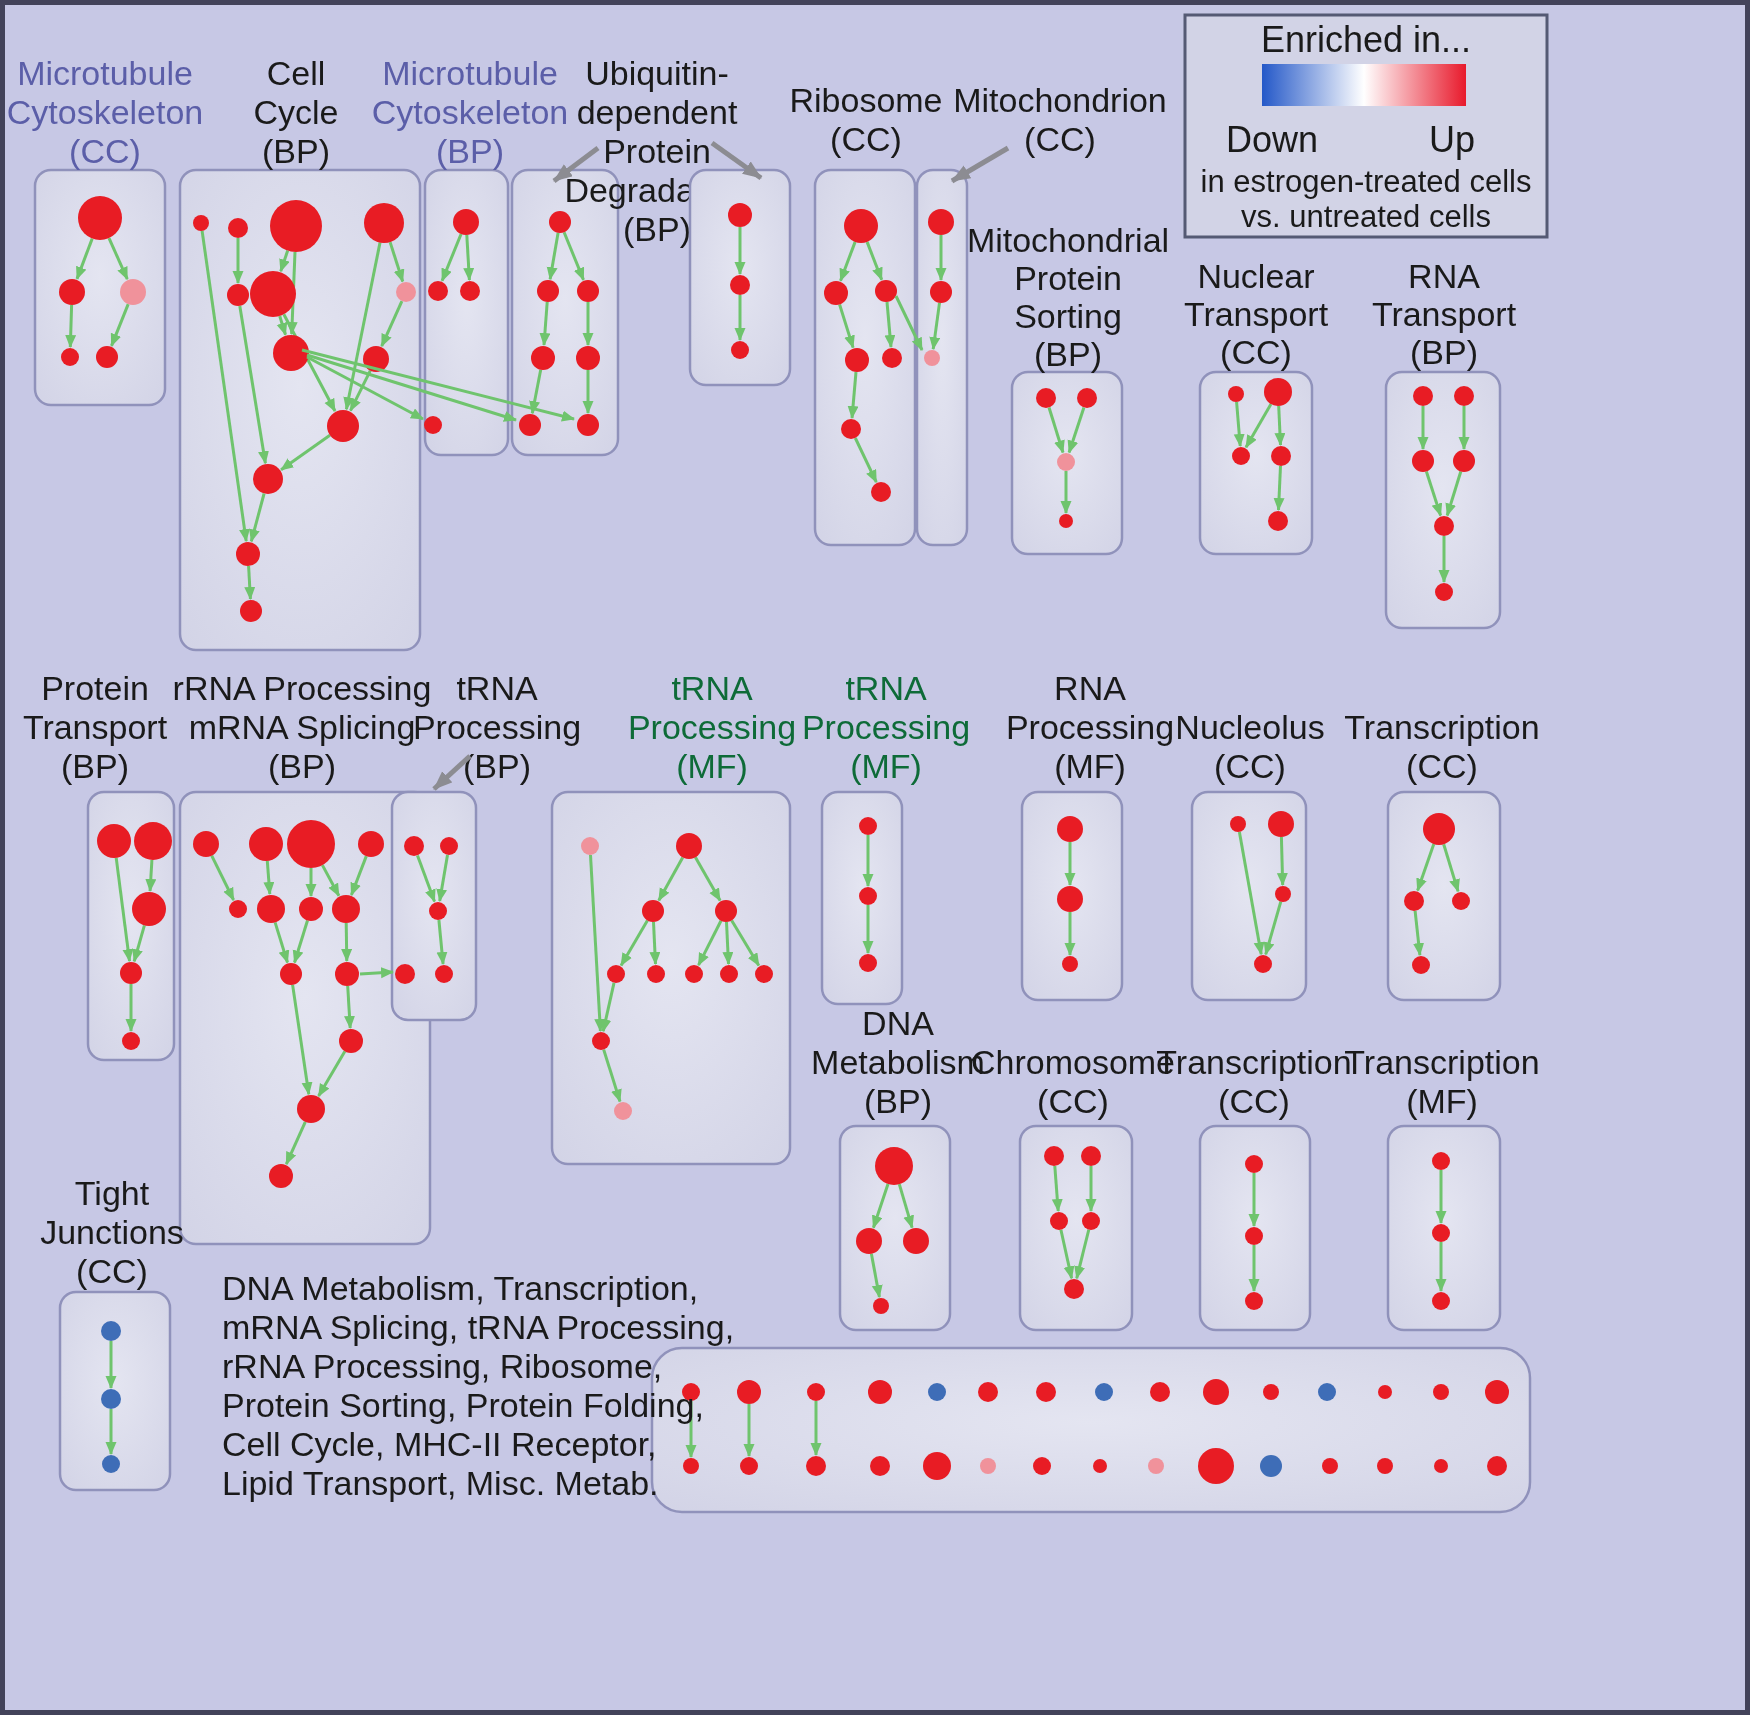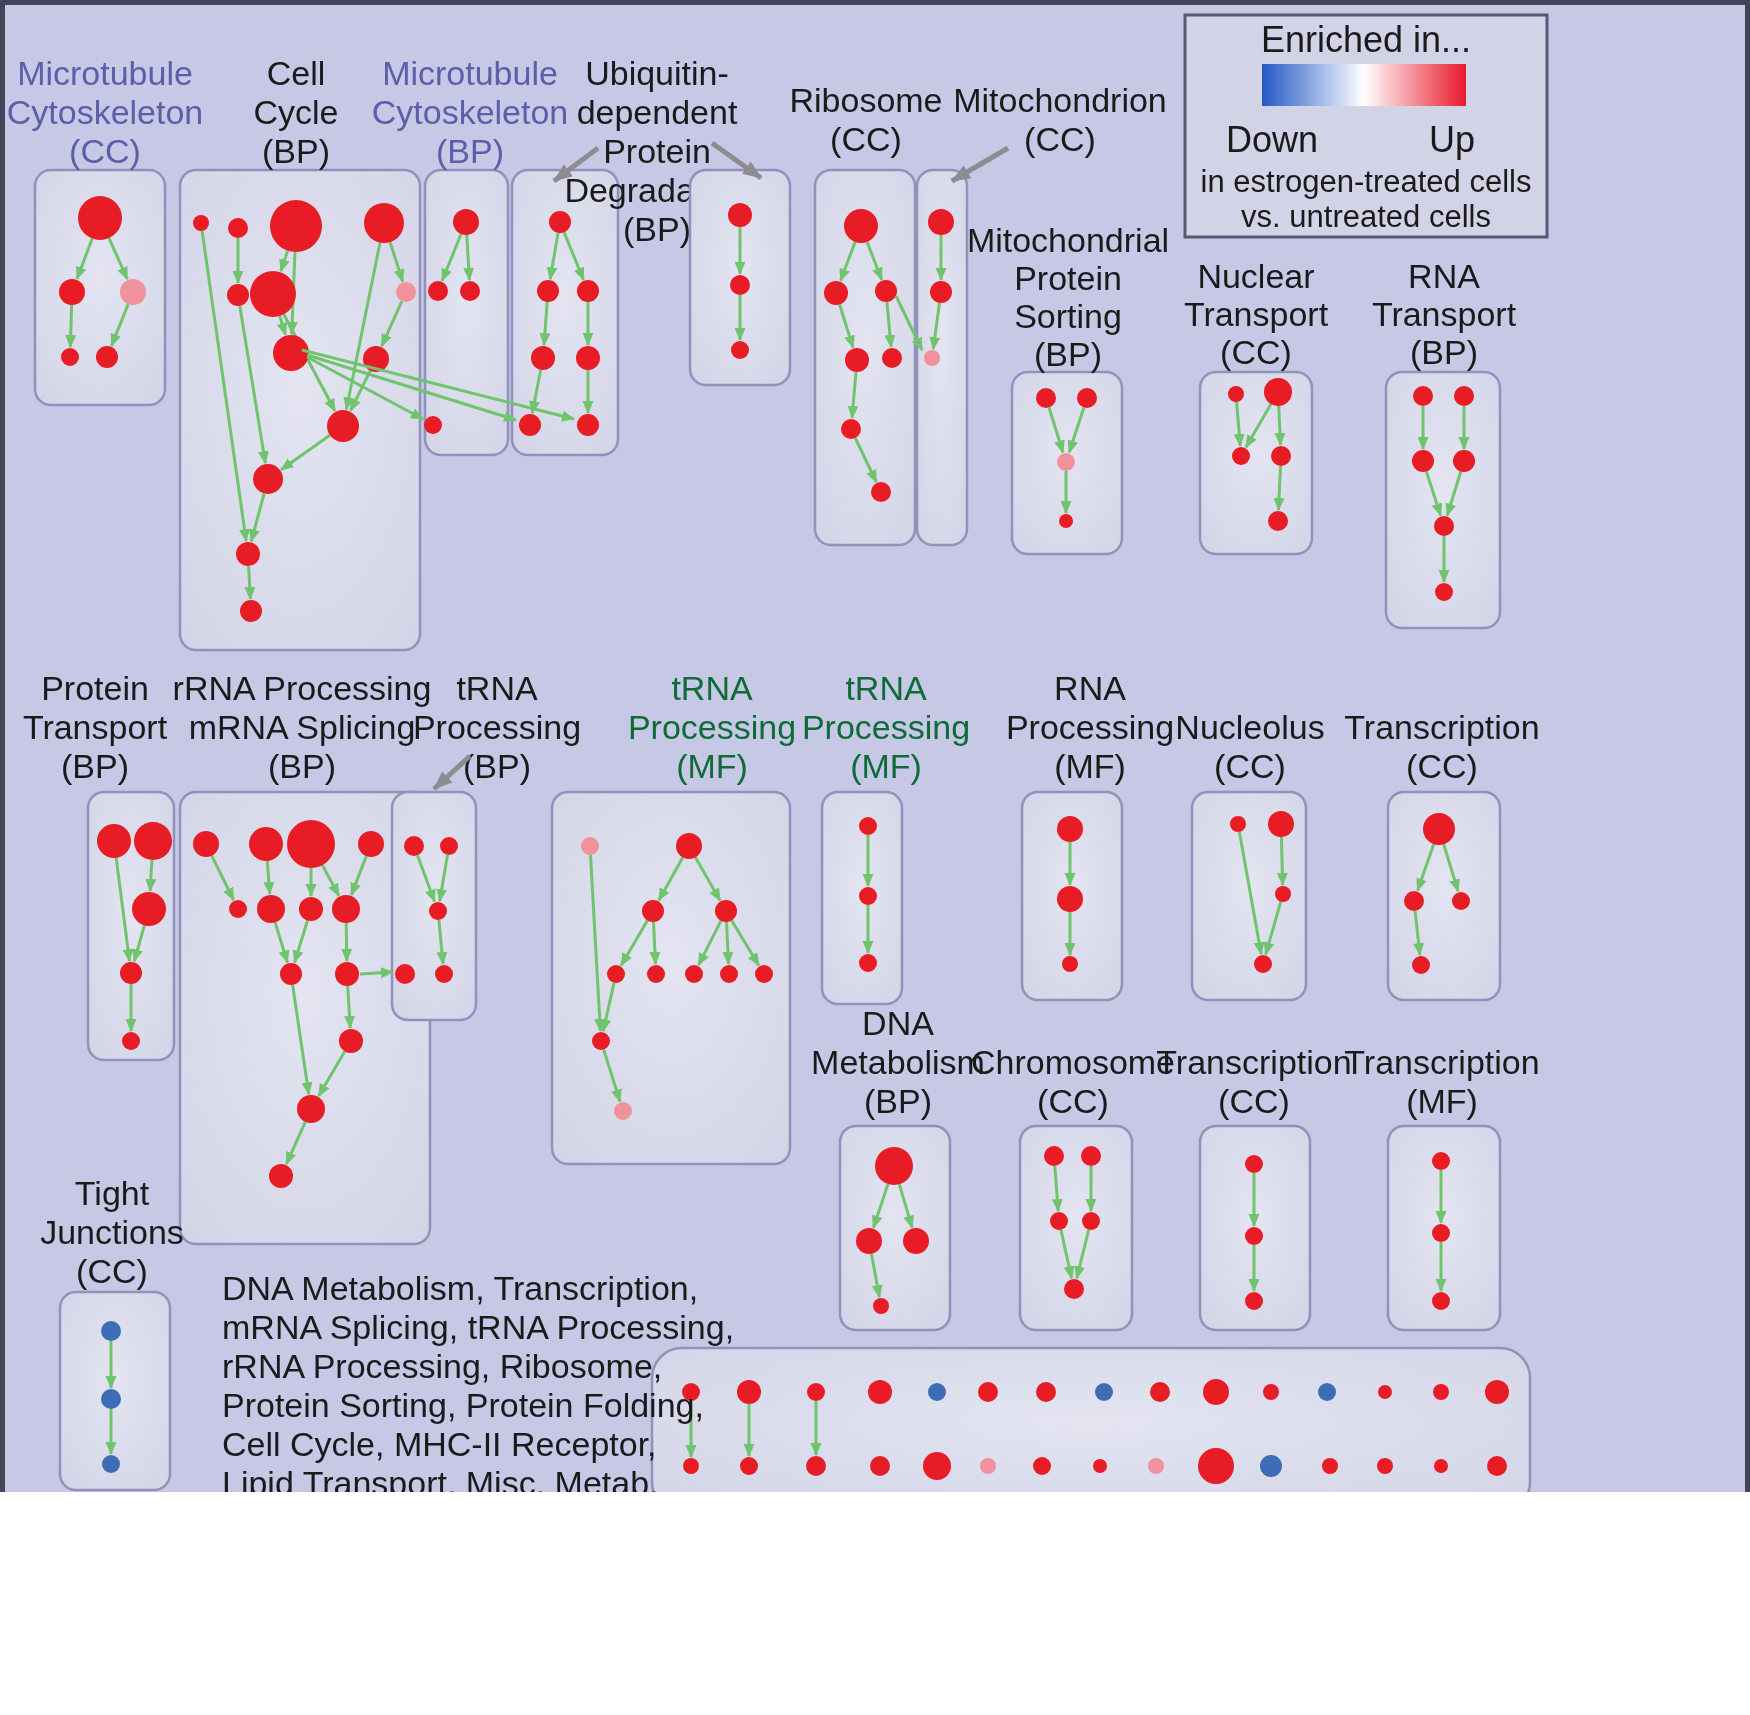--- a/index.html
+++ b/index.html
@@ -1,16 +1,16 @@
 <!DOCTYPE html>
 <html><head>
 <meta charset="utf-8">
 <style>
   html,body{margin:0;padding:0;background:#ffffff;}
-  .stage{width:1750px;height:1492px;position:relative;border-radius:17px;}
+  .stage{width:1750px;height:1715px;position:relative;border-radius:17px;}
   svg{display:block;}
   svg text{font-family:"Liberation Sans","DejaVu Sans",sans-serif;}
 </style>
 </head>
 <body>
 
 <div class="stage">
   <svg id="fig" width="1750" height="1715" viewBox="0 0 1750 1715">
       <defs>
         <linearGradient id="enrich" x1="0" y1="0" x2="1" y2="0">

